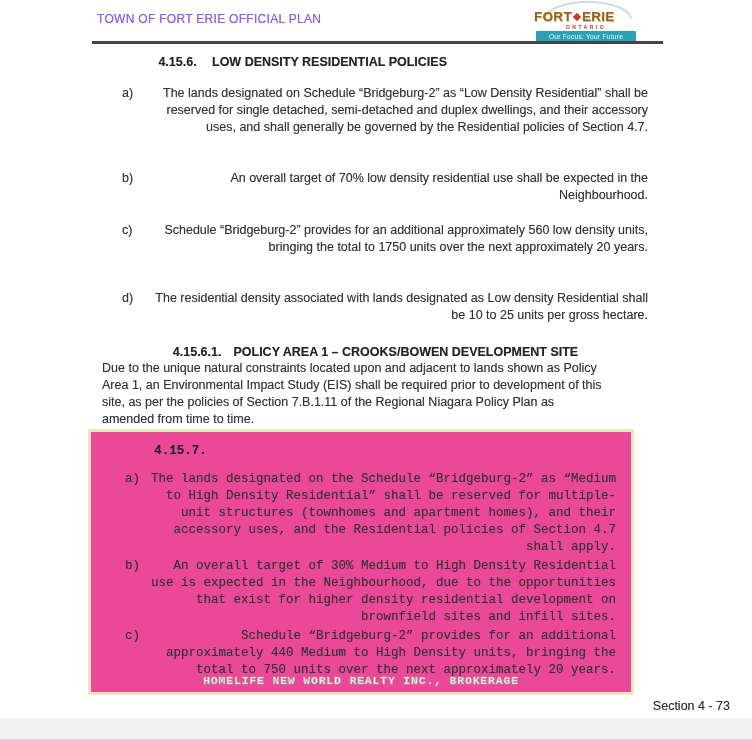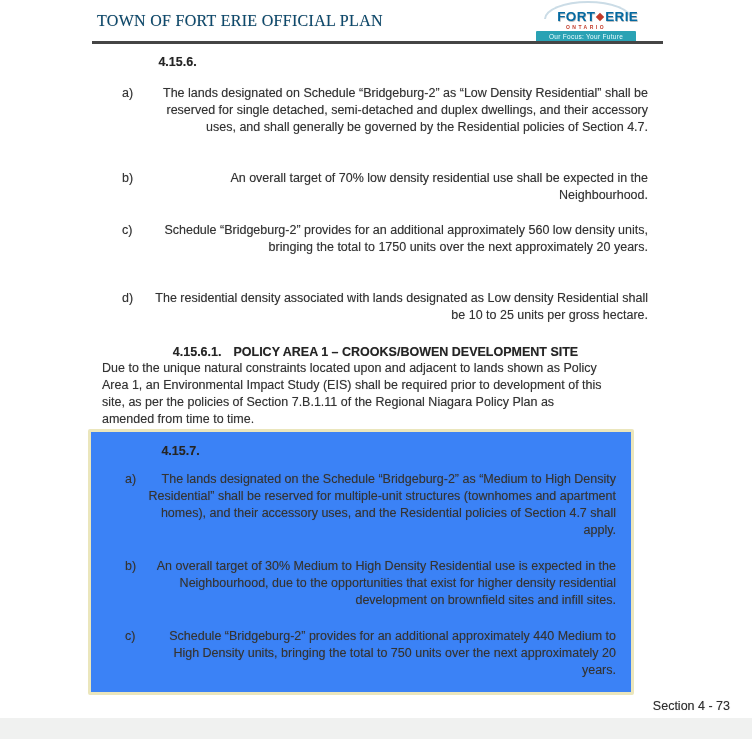--- a/index.html
+++ b/index.html
@@ -4,35 +4,35 @@
 <style>
   html,body {margin:0; padding:0; background:#ffffff;}
   .page {
     position:relative; width:752px; height:739px; background:#ffffff;
     font-family:"Liberation Sans", sans-serif; color:#333; overflow:hidden;
   }
   .scan {text-shadow:0 0 0.7px rgba(70,70,70,0.5);}
 
   
   .header-title {
-    position:absolute; left:97px; top:12px; font-size:16px; letter-spacing:0.3px;
-    color:#0c4a6e; white-space:nowrap;font-family:Liberation Serif, serif;
+    position:absolute; left:97px; top:12px; font-size:12px; letter-spacing:0.3px;
+    color:#8b5cf6; white-space:nowrap;
   }
   .header-rule {position:absolute; left:92px; top:41px; width:571px; height:3px; background:#454545;}
 
   
   .logo {position:absolute; left:534px; top:1px; width:104px; height:41px;}
   .logo-arch {
     position:absolute; left:10px; top:0; width:84px; height:16px;
     border:2.5px solid #c2d6e2; border-bottom:none;
     border-radius:50% 50% 0 0 / 100% 100% 0 0; opacity:0.85;
   }
   .logo-name {
-    position:absolute; left:0; top:8px; width:100%; text-align:right;
-    font-size:13.5px; font-weight:bold; color:#0369a1; letter-spacing:0.3px;
+    position:absolute; left:0; top:8px; width:100%; text-align:left;
+    font-size:13.5px; font-weight:bold; color:#a16207; letter-spacing:0.3px;
     text-shadow:0.5px 0.5px 0 rgba(0,0,0,0.25); white-space:nowrap;
   }
   .leaf {
     display:inline-block; width:6px; height:6px; background:#c23b2a;
     transform:rotate(45deg); margin:0 2px 1px 2px;
   }
   .logo-region {
     position:absolute; left:0; top:23px; width:100%; text-align:center;
     font-size:5px; font-weight:bold; letter-spacing:2.5px; color:#c23b2a;
   }
@@ -60,21 +60,21 @@
   .item-letter {width:21px; flex:none;}
   .item-text {width:505px;text-align:right;}
   .paragraph {
     position:absolute; left:102px; top:360px; width:500px;
     font-size:12.5px; line-height:17px; color:#333;
   }
 
   
   .highlight-box {
     position:absolute; left:88px; top:429px; width:546px; height:266px;
-    box-sizing:border-box; background:#3b82f6; border:3px solid #ebe6bc; border-radius:2px;
+    box-sizing:border-box; background:#ec4899; border:3px solid #ebe6bc; border-radius:2px;font-family:Liberation Mono, monospace;
   }
   .highlight-box .sec-heading {left:55px; top:12px;}
   .highlight-box .list-item {left:34px;}
   .highlight-box .item-text {width:470px;}
   .hi-a {top:39px;} .hi-b {top:126px;} .hi-c {top:196px;}
 
   .watermark {
     position:absolute; left:0; right:0; bottom:5px; text-align:center;
     font-size:11.5px; font-weight:bold; letter-spacing:0.8px;
     color:#f0f0ee; -webkit-text-stroke:0.6px #b3b3ac;
@@ -99,20 +99,21 @@
     <div class="logo-arch"></div>
     <div class="logo-name"><span>FORT</span><span class="leaf"></span><span>ERIE</span></div>
     <div class="logo-region">ONTARIO</div>
     <div class="logo-banner">Our Focus: Your Future</div>
   </div>
 
   <div class="header-rule"></div>
 
   <div class="sec-heading scan" style="left:143px; top:55px;">
     <span class="sec-num">4.15.6.</span>
+    <span class="sec-title">LOW DENSITY RESIDENTIAL POLICIES</span>
   </div>
 
   <div class="list-item scan" style="left:122px; top:85px;">
     <span class="item-letter">a)</span>
     <span class="item-text">The lands designated on Schedule “Bridgeburg-2” as “Low Density Residential” shall be reserved for single detached, semi-detached and duplex dwellings, and their accessory uses, and shall generally be governed by the Residential policies of Section 4.7.</span>
   </div>
   <div class="list-item scan" style="left:122px; top:170px;">
     <span class="item-letter">b)</span>
     <span class="item-text">An overall target of 70% low density residential use shall be expected in the Neighbourhood.</span>
   </div>
@@ -139,18 +140,19 @@
       <span class="item-text">The lands designated on the Schedule “Bridgeburg-2” as “Medium to High Density Residential” shall be reserved for multiple-unit structures (townhomes and apartment homes), and their accessory uses, and the Residential policies of Section 4.7 shall apply.</span>
     </div>
     <div class="list-item scan hi-b">
       <span class="item-letter">b)</span>
       <span class="item-text">An overall target of 30% Medium to High Density Residential use is expected in the Neighbourhood, due to the opportunities that exist for higher density residential development on brownfield sites and infill sites.</span>
     </div>
     <div class="list-item scan hi-c">
       <span class="item-letter">c)</span>
       <span class="item-text">Schedule “Bridgeburg-2” provides for an additional approximately 440 Medium to High Density units, bringing the total to 750 units over the next approximately 20 years.</span>
     </div>
+    <div class="watermark">HOMELIFE NEW WORLD REALTY INC., BROKERAGE</div>
   </div>
 
   <div class="footer scan">Section 4 - 73</div>
   <div class="bottom-band"></div>
 
 </div>
 
 </body></html>

